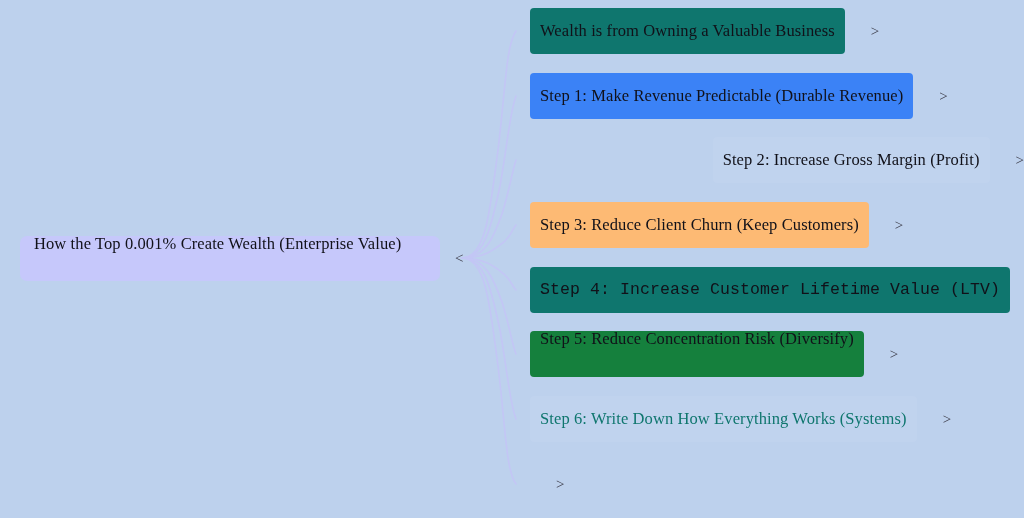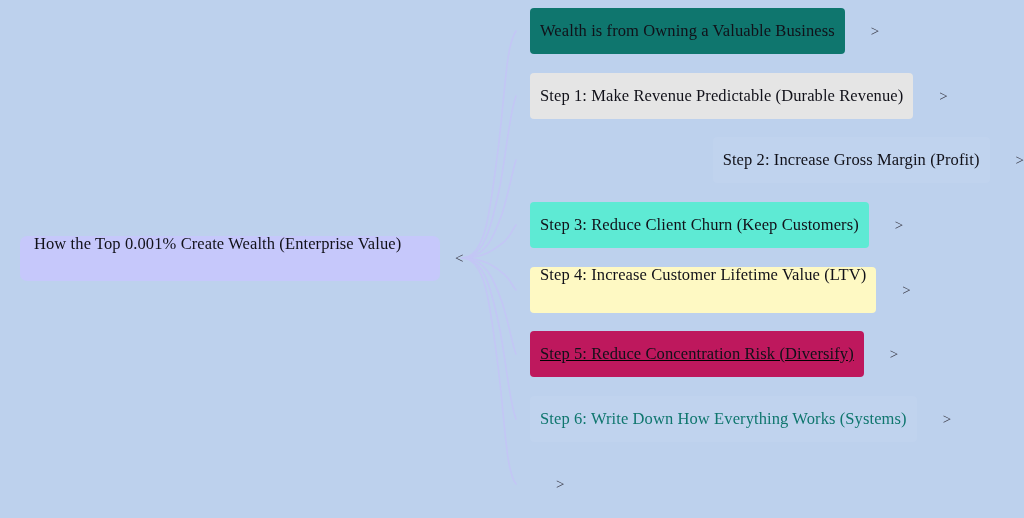--- a/index.html
+++ b/index.html
@@ -129,45 +129,45 @@
   </div>
 
   <div id="children">
       <div class="child-node" style="top: 3px;">
         <div class="child-panel" style="display: flex; align-items: center; height: 46px; padding: 0px 10px; box-sizing: border-box; background: #0f766e;">
           <span class="child-label" style="color: rgb(17, 17, 25);">Wealth is from Owning a Valuable Business</span>
         </div>
         <span class="toggle child-toggle" style="color: rgb(59, 59, 72);">&gt;</span>
       </div>
       <div class="child-node" style="top: 68px;">
-        <div class="child-panel" style="display: flex; align-items: center; height: 46px; padding: 0px 10px; box-sizing: border-box; background: #e5e5e5;">
+        <div class="child-panel" style="display: flex; align-items: center; height: 46px; padding: 0px 10px; box-sizing: border-box; background: #3b82f6;">
           <span class="child-label" style="color: rgb(17, 17, 25);">Step 1: Make Revenue Predictable (Durable Revenue)</span>
         </div>
         <span class="toggle child-toggle" style="color: rgb(59, 59, 72);">&gt;</span>
       </div>
       <div class="child-node" style="top: 132px; justify-content: flex-end;">
         <div class="child-panel" style="display: flex; align-items: center; height: 46px; padding: 0px 10px; box-sizing: border-box; background: rgb(192, 211, 238);">
           <span class="child-label" style="color: rgb(17, 17, 25);">Step 2: Increase Gross Margin (Profit)</span>
         </div>
         <span class="toggle child-toggle" style="color: rgb(59, 59, 72);">&gt;</span>
       </div>
       <div class="child-node" style="top: 197px;">
-        <div class="child-panel" style="display: flex; align-items: center; height: 46px; padding: 0px 10px; box-sizing: border-box; background: #5eead4;">
+        <div class="child-panel" style="display: flex; align-items: center; height: 46px; padding: 0px 10px; box-sizing: border-box; background: #fdba74;">
           <span class="child-label" style="color: rgb(17, 17, 25);">Step 3: Reduce Client Churn (Keep Customers)</span>
         </div>
         <span class="toggle child-toggle" style="color: rgb(59, 59, 72);">&gt;</span>
       </div>
       <div class="child-node" style="top: 262px;">
-        <div class="child-panel" style="display: flex; align-items: flex-start; height: 46px; padding: 0px 10px; box-sizing: border-box; background: #fef9c3;">
+        <div class="child-panel" style="display: flex; align-items: center; height: 46px; padding: 0px 10px; box-sizing: border-box; background: #0f766e; font-family: Liberation Mono, monospace;">
           <span class="child-label" style="color: rgb(17, 17, 25);">Step 4: Increase Customer Lifetime Value (LTV)</span>
         </div>
         <span class="toggle child-toggle" style="color: rgb(59, 59, 72);">&gt;</span>
       </div>
       <div class="child-node" style="top: 326px;">
-        <div class="child-panel" style="display: flex; align-items: center; height: 46px; padding: 0px 10px; box-sizing: border-box; background: #be185d; text-decoration: underline;">
+        <div class="child-panel" style="display: flex; height: 46px; padding: 0px 10px; box-sizing: border-box; background: #15803d;">
           <span class="child-label" style="color: rgb(17, 17, 25);">Step 5: Reduce Concentration Risk (Diversify)</span>
         </div>
         <span class="toggle child-toggle" style="color: rgb(59, 59, 72);">&gt;</span>
       </div>
       <div class="child-node" style="top: 391px;">
         <div class="child-panel" style="display: flex; align-items: center; height: 46px; padding: 0px 10px; box-sizing: border-box; background: rgb(192, 211, 238);">
           <span class="child-label" style="color: #0f766e;">Step 6: Write Down How Everything Works (Systems)</span>
         </div>
         <span class="toggle child-toggle" style="color: rgb(59, 59, 72);">&gt;</span>
       </div>

